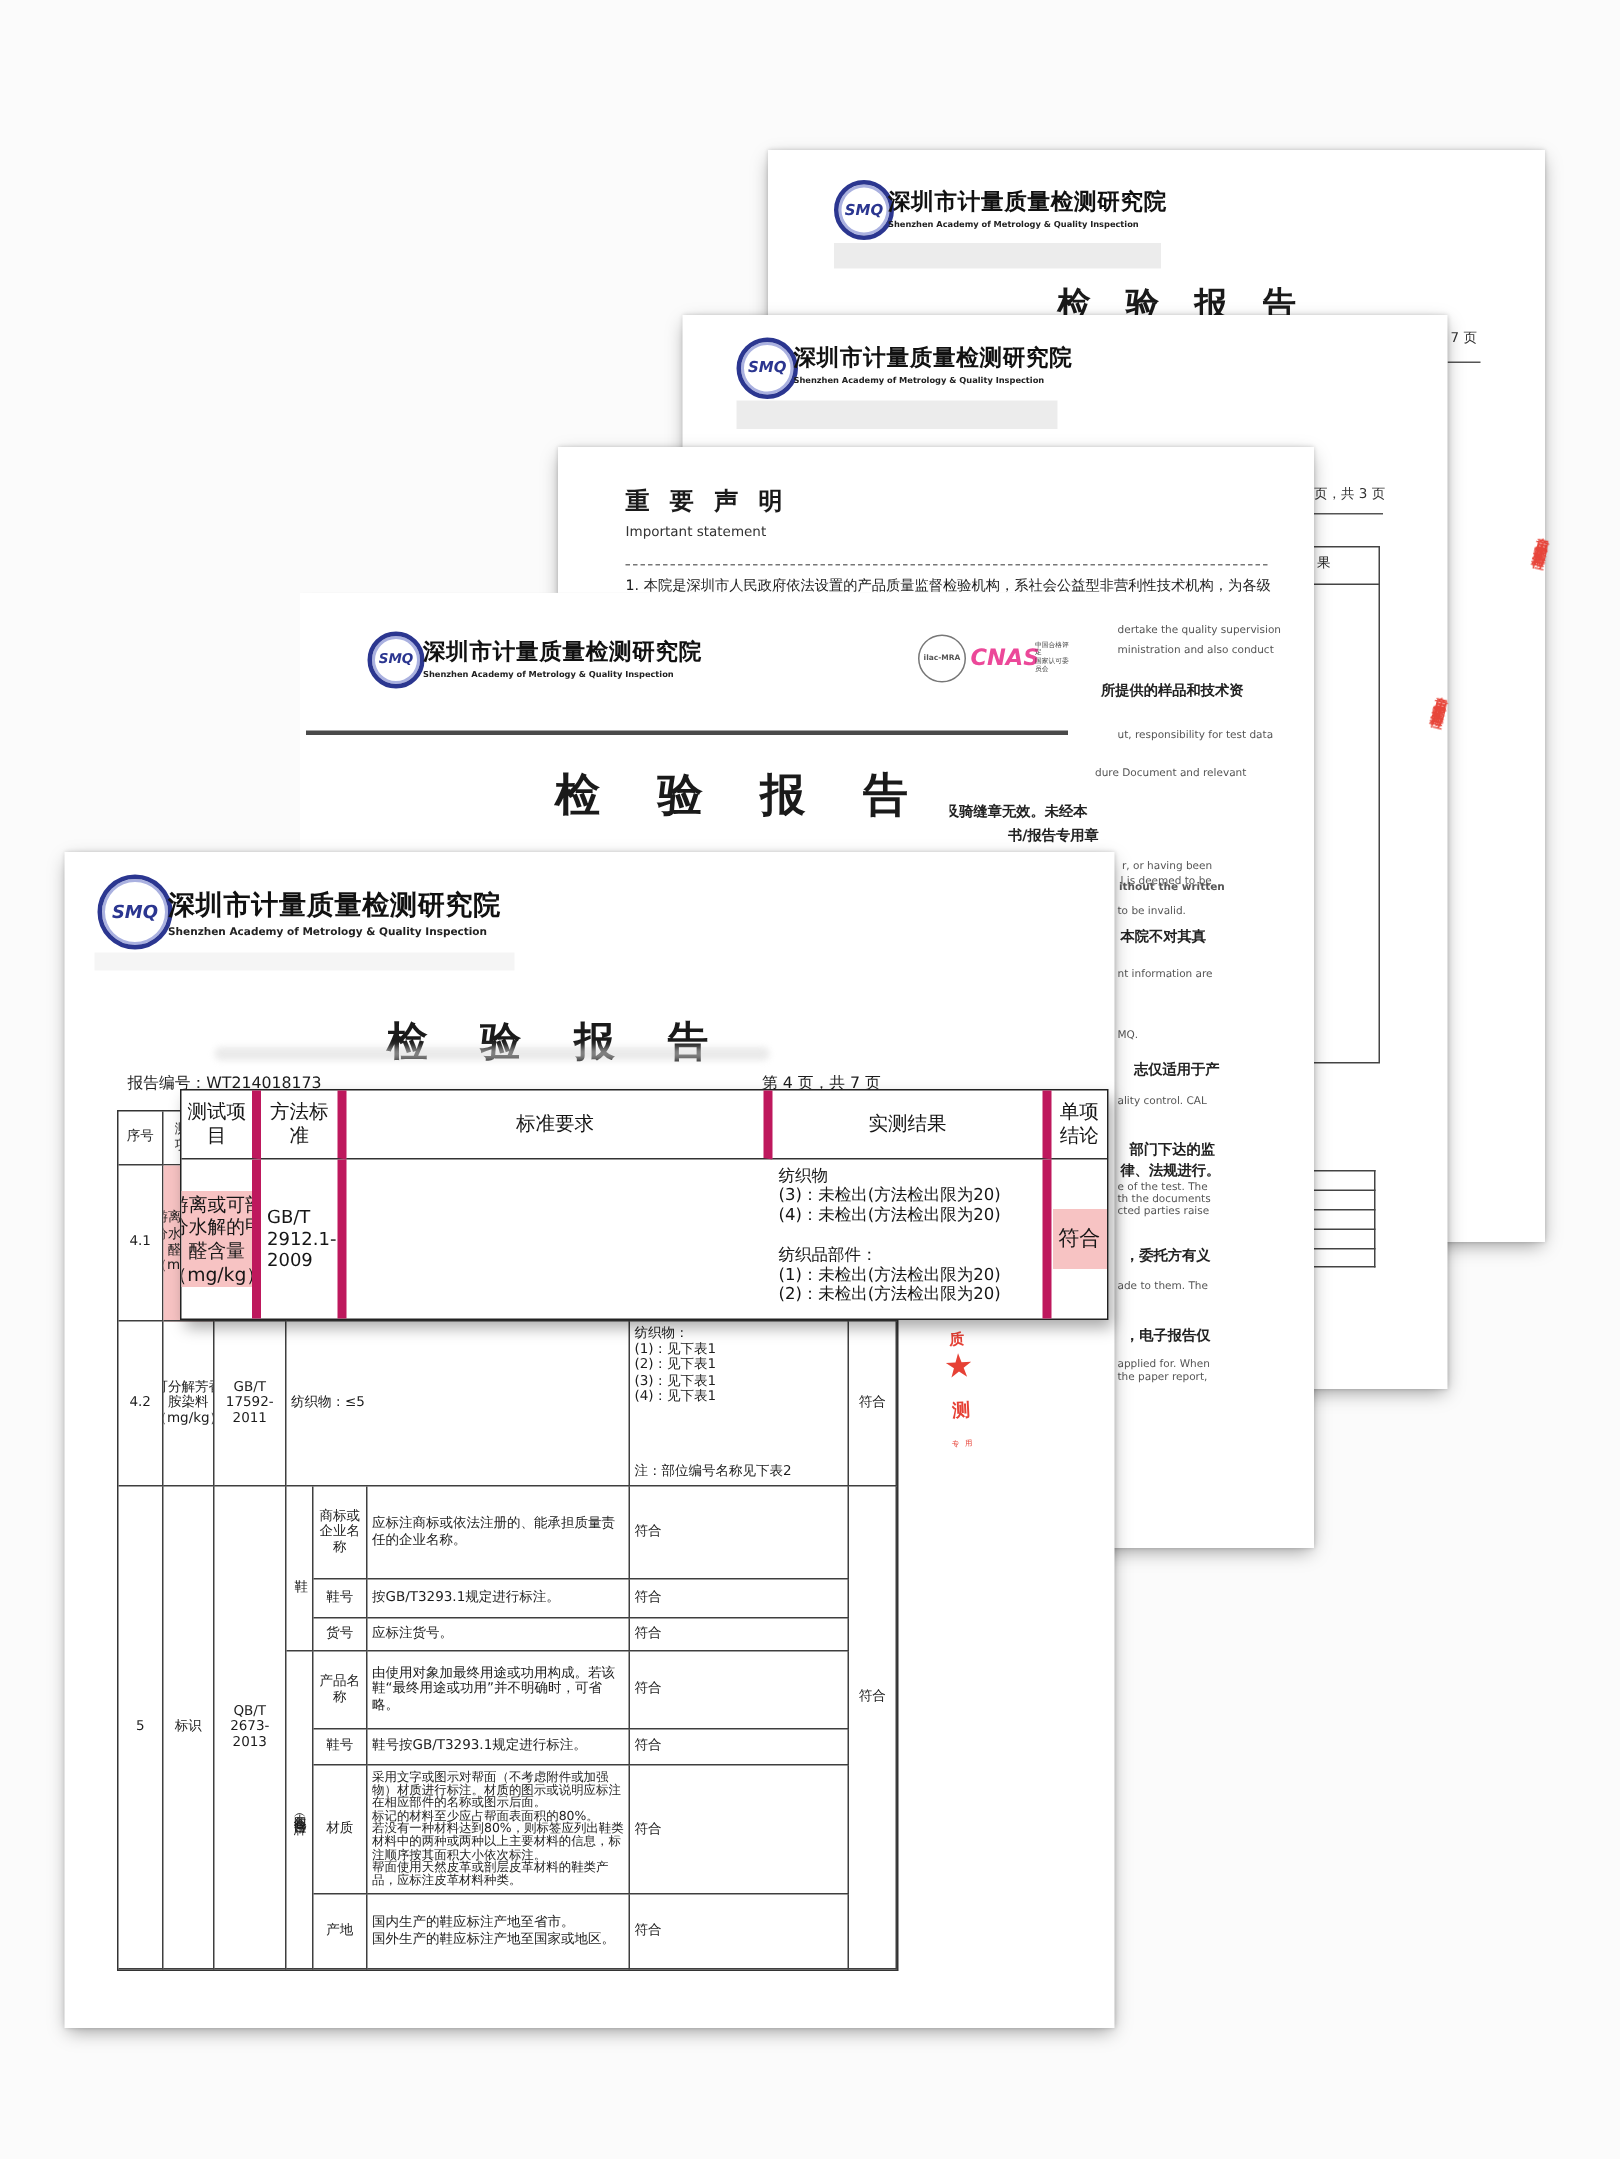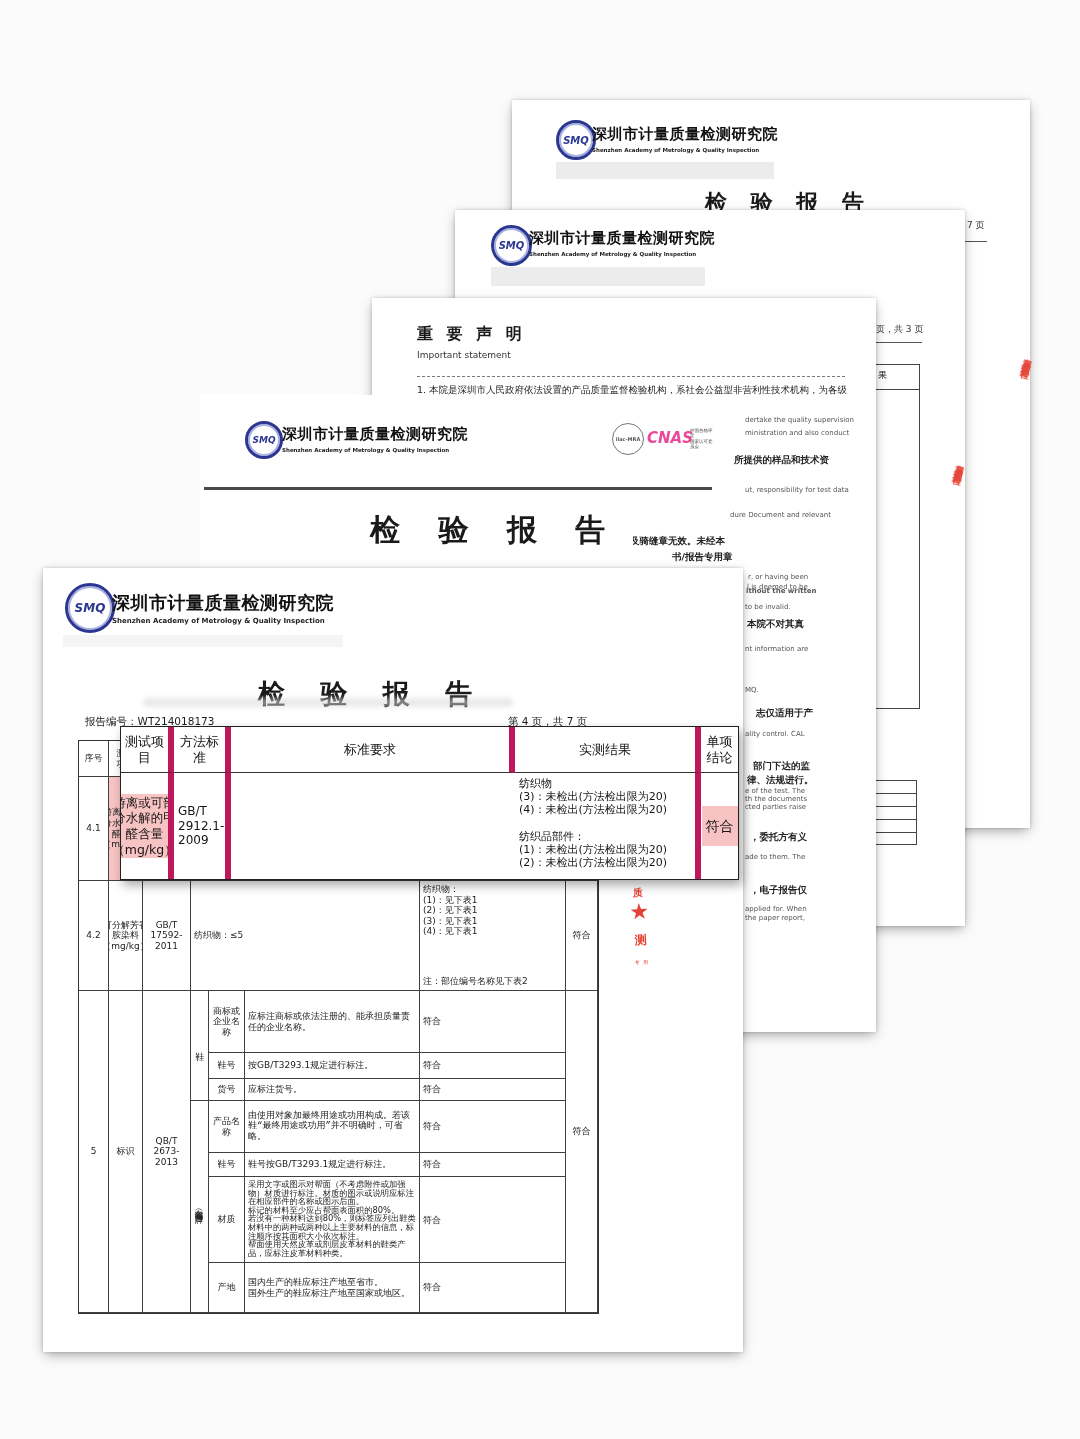--- a/index.html
+++ b/index.html
@@ -200,21 +200,21 @@
 
       <div class="cell" style="left:130px;top:312px;width:36px;height:26px;">鞋号</div>
       <div class="cell tl" style="left:166px;top:312px;width:175px;height:26px;align-items:center;">按GB/T3293.1规定进行标注。</div>
       <div class="cell tl" style="left:341px;top:312px;width:146px;height:26px;align-items:center;">符合</div>
 
       <div class="cell" style="left:130px;top:338px;width:36px;height:22px;">货号</div>
       <div class="cell tl" style="left:166px;top:338px;width:175px;height:22px;align-items:center;">应标注货号。</div>
       <div class="cell tl" style="left:341px;top:338px;width:146px;height:22px;align-items:center;">符合</div>
 
       <div class="cell" style="left:130px;top:360px;width:36px;height:52px;">产品名称</div>
-      <div class="cell tl" style="left:166px;top:360px;width:175px;height:52px;align-items:center;font-family:Liberation Mono, monospace;">由使用对象加最终用途或功用构成。若该鞋“最终用途或功用”并不明确时，可省略。</div>
+      <div class="cell tl" style="left:166px;top:360px;width:175px;height:52px;align-items:center;">由使用对象加最终用途或功用构成。若该鞋“最终用途或功用”并不明确时，可省略。</div>
       <div class="cell tl" style="left:341px;top:360px;width:146px;height:52px;align-items:center;">符合</div>
 
       <div class="cell" style="left:130px;top:412px;width:36px;height:24px;">鞋号</div>
       <div class="cell tl" style="left:166px;top:412px;width:175px;height:24px;align-items:center;">鞋号按GB/T3293.1规定进行标注。</div>
       <div class="cell tl" style="left:341px;top:412px;width:146px;height:24px;align-items:center;">符合</div>
 
       <div class="cell" style="left:130px;top:436px;width:36px;height:86px;">材质</div>
       <div class="cell tl pre" style="left:166px;top:436px;width:175px;height:86px;font-size:8.3px;line-height:8.6px;">采用文字或图示对帮面（不考虑附件或加强物）材质进行标注。材质的图示或说明应标注在相应部件的名称或图示后面。
 标记的材料至少应占帮面表面积的80%。
 若没有一种材料达到80%，则标签应列出鞋类材料中的两种或两种以上主要材料的信息，标注顺序按其面积大小依次标注。

